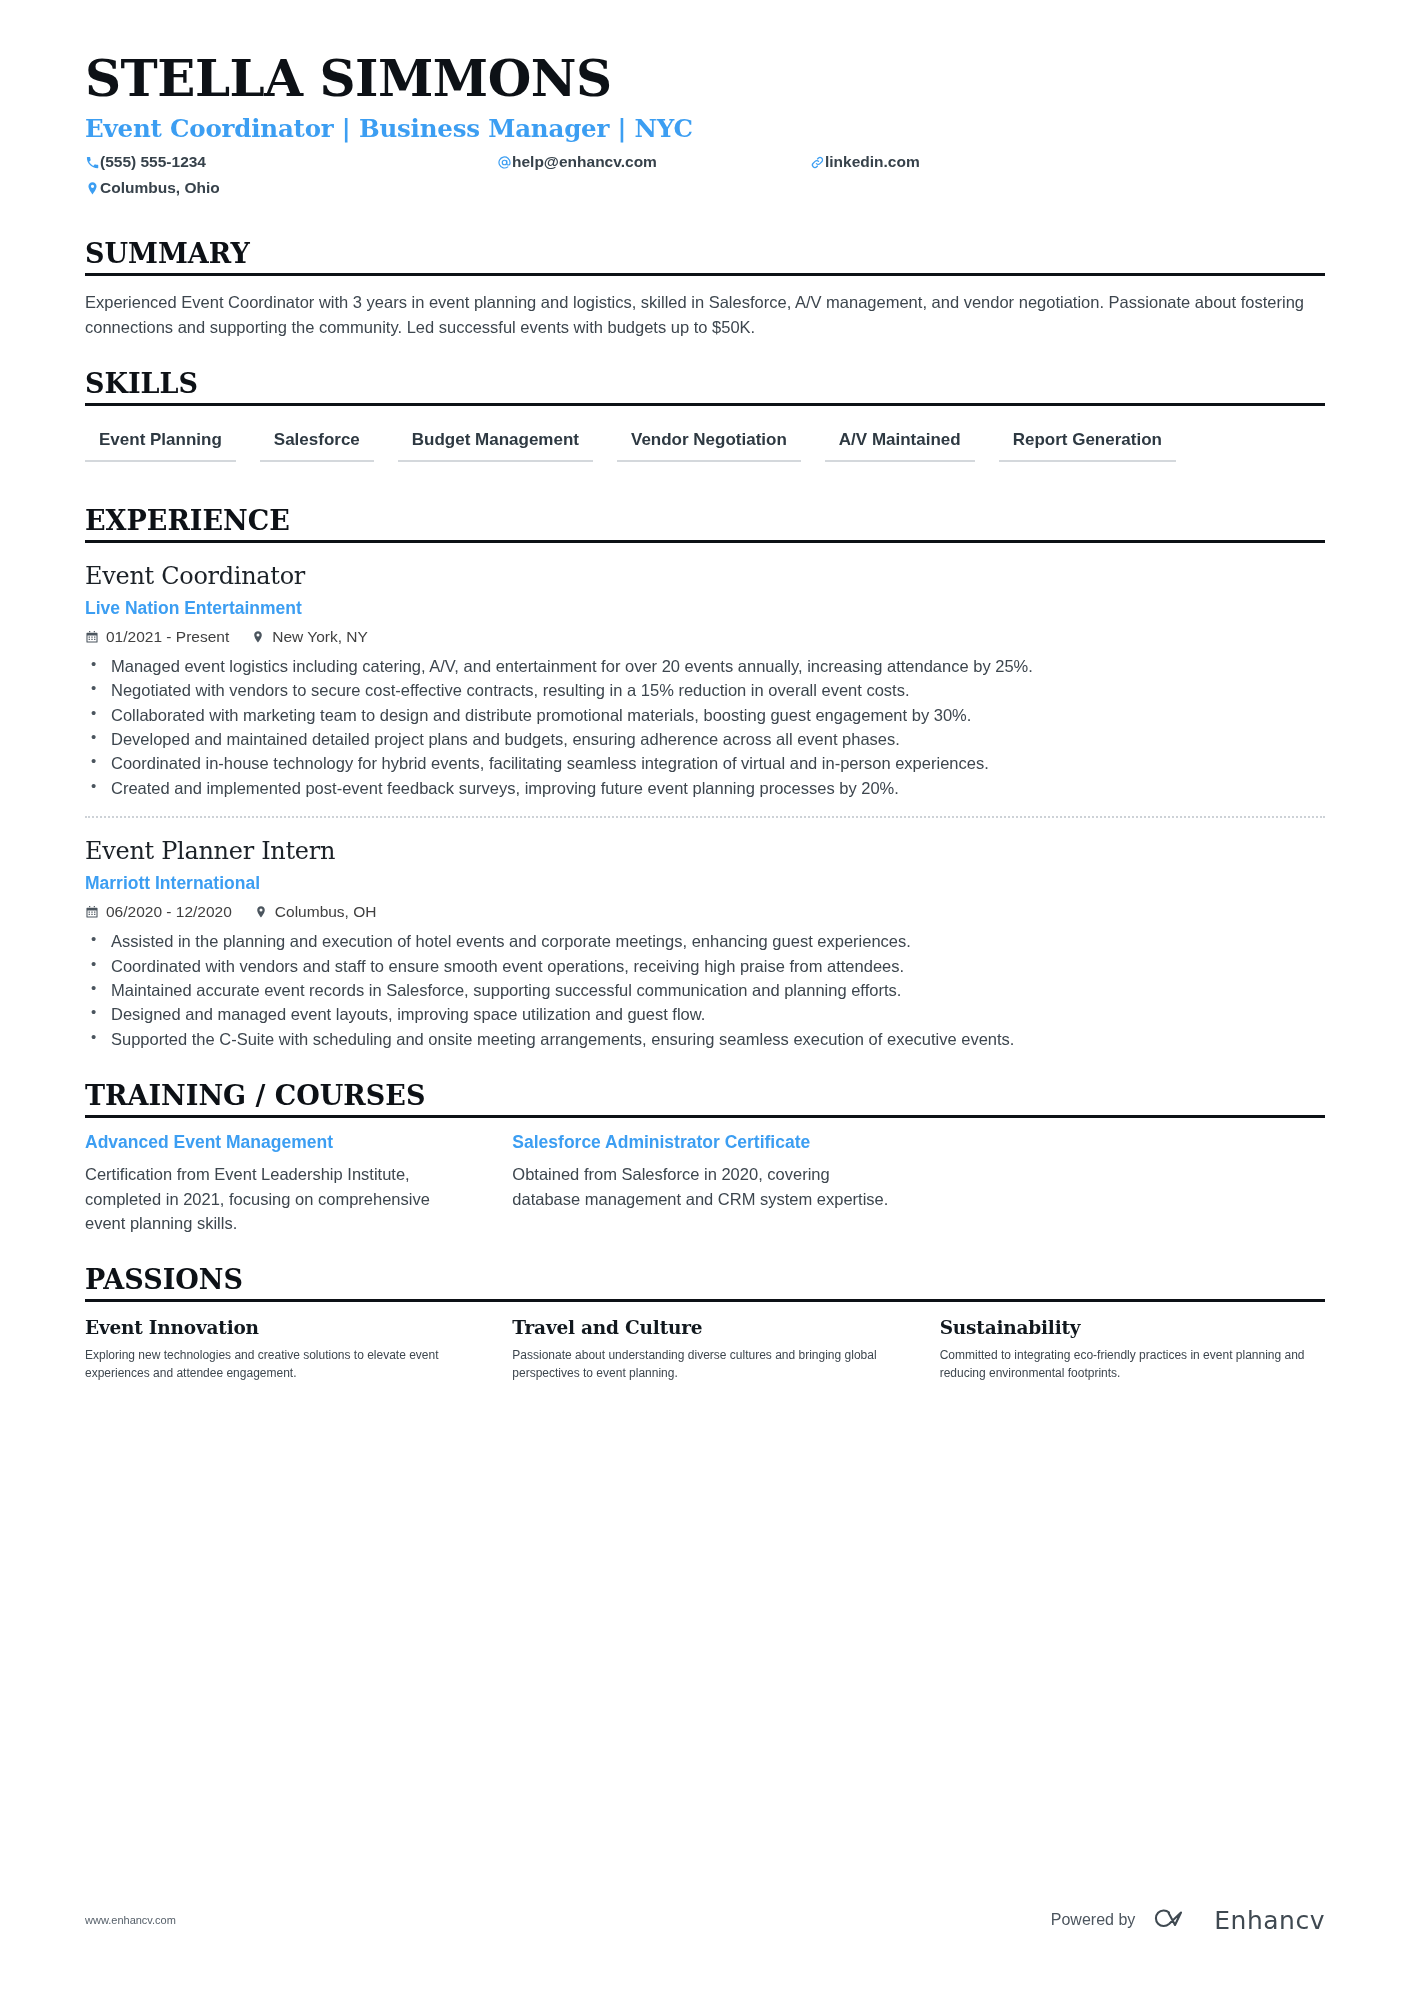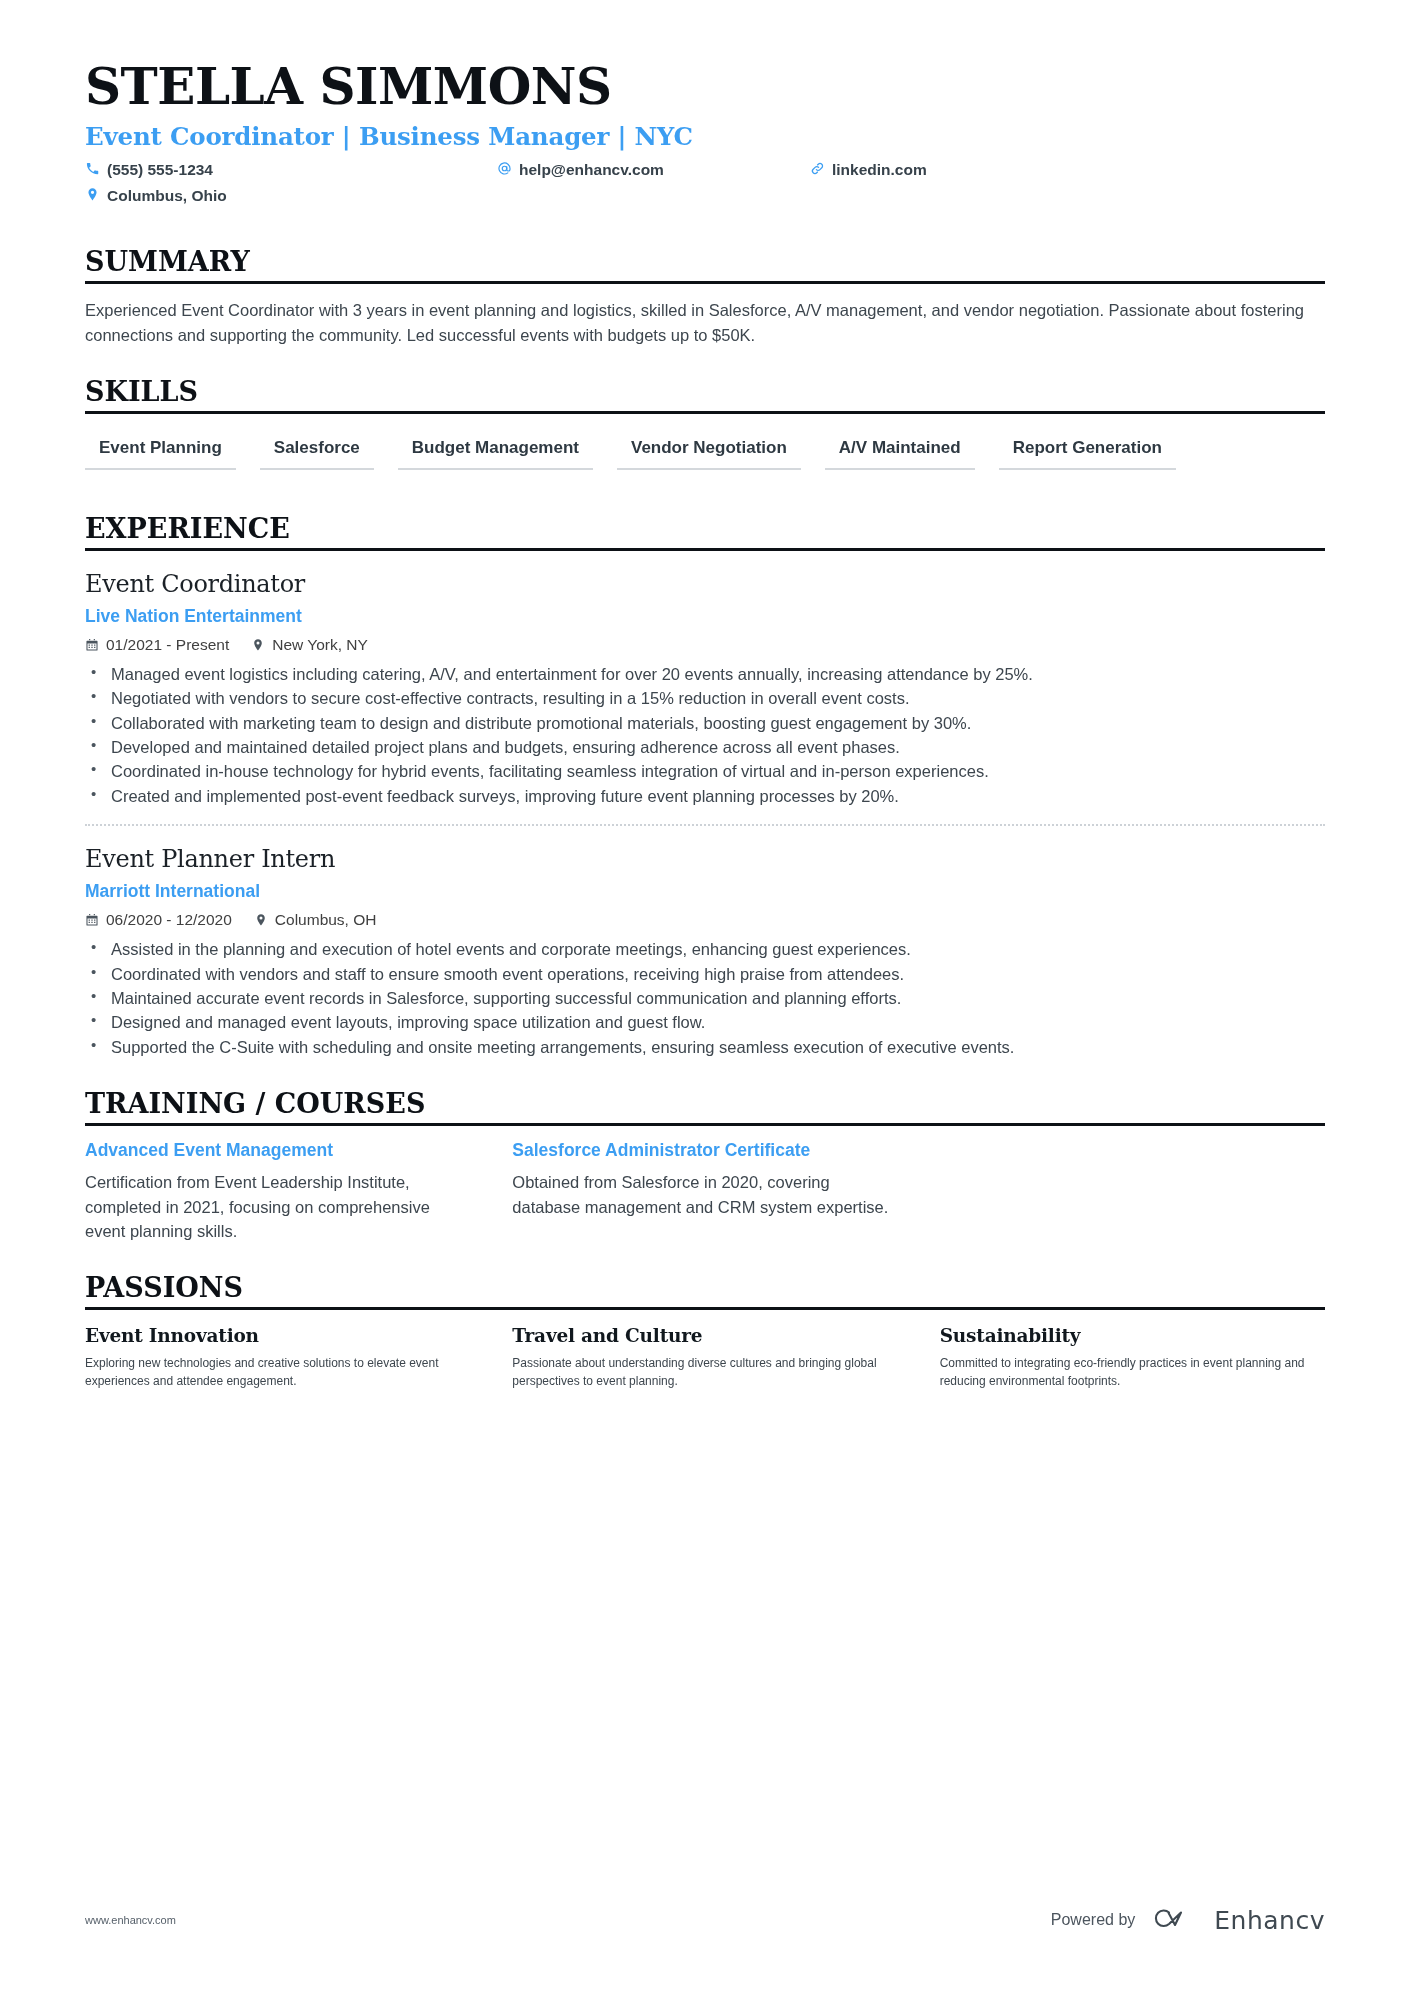--- a/index.html
+++ b/index.html
@@ -14,21 +14,21 @@
     font-family: "Liberation Sans", sans-serif;
     color: #333b43;
     -webkit-font-smoothing: antialiased;
   }
 
   .page {
     position: relative;
     width: 1410px;
     height: 1995px;
     background: #ffffff;
-    padding: 8px 85px;
+    padding: 0 85px;
     overflow: hidden;
   }
 
   
   .header { padding-top: 52px; }
 
   .full-name {
     font-family: "DejaVu Serif", serif;
     font-weight: bold;
     font-size: 50px;
@@ -50,22 +50,22 @@
 
   .contact-grid {
     margin-top: 10px;
     position: relative;
     height: 56px;
   }
 
   .contact-item {
     position: absolute;
     display: flex;
-    align-items: flex-start;
-    gap: 7px;
+    align-items: center;
+    gap: 0;
     font-size: 15.5px;
     font-weight: bold;
     color: #37424b;
     white-space: nowrap;
   }
   .c-phone    { left: 0;    top: 0; }
   .c-email    { left: 412;  top: 0; }
   .c-link     { left: 725px; top: 0; }
   .c-location { left: 0;    top: 26px; }
   .c-email    { left: 412px; }

